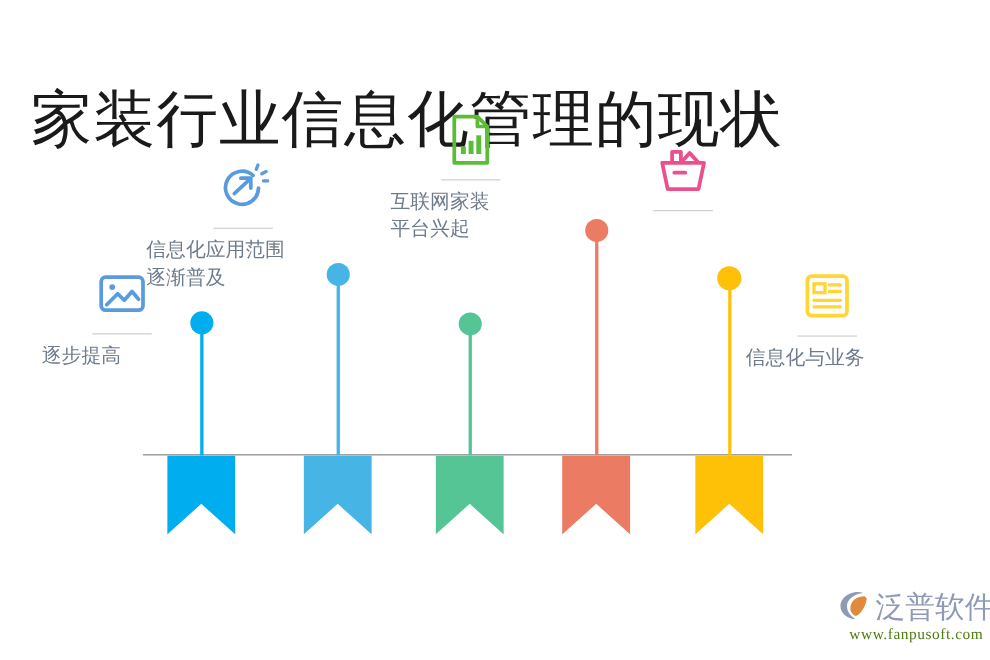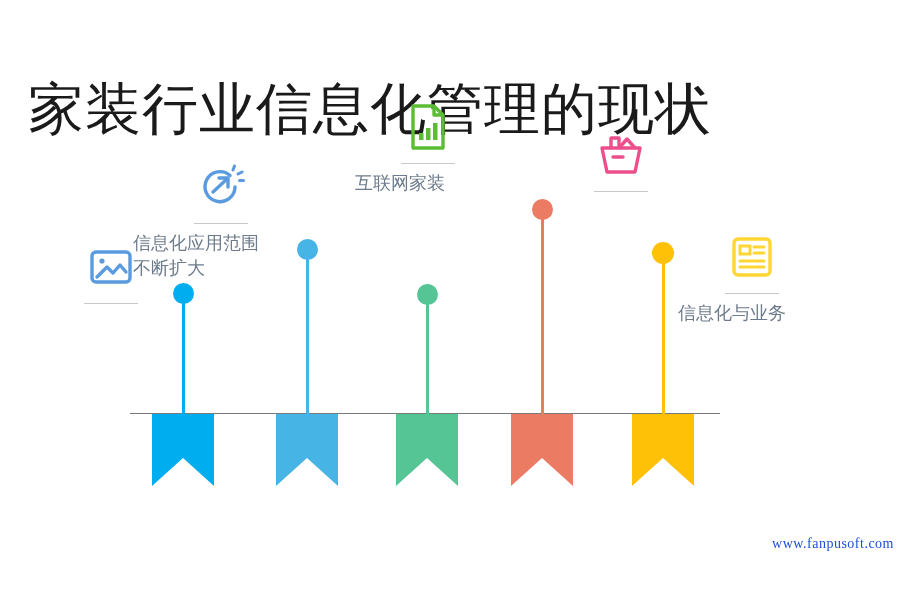--- a/index.html
+++ b/index.html
@@ -118,21 +118,21 @@
     font-size: 27px;
     line-height: 30px;
     color: #8e9bb3;
     font-family: "Liberation Serif", "DejaVu Serif", serif;
     letter-spacing: 0px;
     white-space: nowrap;
   }
   #logo-url {
     font-size: 14px;
     line-height: 17px;
-    color: #1d4ed8;
+    color: #4d7c0f;
     font-family: "Liberation Serif", "DejaVu Serif", serif;
     letter-spacing: 0.5px;
     text-align: right;
     white-space: nowrap;
   }
 </style>
 </head>
 <body>
 
 <div id="stage">
@@ -144,45 +144,46 @@
   <div class="item">
     <div class="label-group" style="left:38px; top:240px; width:145px;">
       <div class="icon-box">
         <svg width="46" height="46" viewBox="0 0 46 46">
           <rect x="4" y="8" width="38" height="30" rx="4" ry="4" fill="none" stroke="#5A9BE0" stroke-width="3.4"></rect>
           <circle cx="14" cy="17" r="2.6" fill="#5A9BE0"></circle>
           <path d="M9 33 L19 23 L25 29 L32 21 L38 28" fill="none" stroke="#5A9BE0" stroke-width="3.4" stroke-linecap="round" stroke-linejoin="round"></path>
         </svg>
       </div>
       <div class="rule"></div>
+      <div class="caption">逐步提高</div>
     </div>
     <div class="stem" style="left:182px; top:296px; height:118px; background:#00AEEF;"></div>
     <div class="dot" style="left:173px; top:283px; width:21px; height:21px; background:#00AEEF;"></div>
     <div class="ribbon" style="left:152px; top:414px;">
       <svg width="62" height="72" viewBox="0 0 62 72">
         <path d="M0 0 H62 V72 L31 44 L0 72 Z" fill="#00AEEF"></path>
       </svg>
     </div>
   </div>
 
   <div class="item">
-    <div class="label-group" style="left:133px; top:160px; width:175px;">
+    <div class="label-group" style="left:133px; top:144px; width:175px;">
       <div class="icon-box">
         <svg width="48" height="48" viewBox="0 0 48 48">
           <path d="M33 12.5 A15 15 0 1 0 38 24" fill="none" stroke="#5A9BE0" stroke-width="3.4" stroke-linecap="round"></path>
           <path d="M16 29 L30 16" fill="none" stroke="#5A9BE0" stroke-width="3.4" stroke-linecap="round"></path>
           <path d="M22 15 L31 15 L31 24" fill="none" stroke="#5A9BE0" stroke-width="3.4" stroke-linecap="round" stroke-linejoin="round"></path>
           <path d="M36 7 L37.5 3" stroke="#5A9BE0" stroke-width="3" stroke-linecap="round"></path>
           <path d="M41 11 L45 9" stroke="#5A9BE0" stroke-width="3" stroke-linecap="round"></path>
           <path d="M42.5 17.5 L46.5 17.5" stroke="#5A9BE0" stroke-width="3" stroke-linecap="round"></path>
         </svg>
       </div>
       <div class="rule"></div>
       <div class="caption">信息化应用范围</div>
-      <div class="caption">不断扩大</div>
+      <div class="caption">逐渐普及</div>
     </div>
     <div class="stem" style="left:306px; top:252px; height:162px; background:#46B4E4;"></div>
     <div class="dot" style="left:297px; top:239px; width:21px; height:21px; background:#46B4E4;"></div>
     <div class="ribbon" style="left:276px; top:414px;">
       <svg width="62" height="72" viewBox="0 0 62 72">
         <path d="M0 0 H62 V72 L31 44 L0 72 Z" fill="#46B4E4"></path>
       </svg>
     </div>
   </div>
 
@@ -192,20 +193,21 @@
         <svg width="44" height="50" viewBox="0 0 44 50">
           <path d="M7 4 H28 L37 13 V46 H7 Z" fill="none" stroke="#5BBD36" stroke-width="3.4" stroke-linejoin="round"></path>
           <path d="M28 4 L28 13 L37 13" fill="none" stroke="#5BBD36" stroke-width="3.4" stroke-linejoin="round"></path>
           <rect x="13" y="31" width="4.5" height="7" fill="#5BBD36"></rect>
           <rect x="20" y="26" width="4.5" height="12" fill="#5BBD36"></rect>
           <rect x="27" y="21" width="4.5" height="17" fill="#5BBD36"></rect>
         </svg>
       </div>
       <div class="rule"></div>
       <div class="caption">互联网家装</div>
+      <div class="caption">平台兴起</div>
     </div>
     <div class="stem" style="left:426px; top:297px; height:117px; background:#56C596;"></div>
     <div class="dot" style="left:417px; top:284px; width:21px; height:21px; background:#56C596;"></div>
     <div class="ribbon" style="left:396px; top:414px;">
       <svg width="62" height="72" viewBox="0 0 62 72">
         <path d="M0 0 H62 V72 L31 44 L0 72 Z" fill="#56C596"></path>
       </svg>
     </div>
   </div>
 
@@ -224,21 +226,21 @@
     <div class="stem" style="left:541px; top:212px; height:202px; background:#EC7B63;"></div>
     <div class="dot" style="left:532px; top:199px; width:21px; height:21px; background:#EC7B63;"></div>
     <div class="ribbon" style="left:511px; top:414px;">
       <svg width="62" height="72" viewBox="0 0 62 72">
         <path d="M0 0 H62 V72 L31 44 L0 72 Z" fill="#EC7B63"></path>
       </svg>
     </div>
   </div>
 
   <div class="item">
-    <div class="label-group" style="left:678px; top:230px; width:148px;">
+    <div class="label-group" style="left:678px; top:242px; width:148px;">
       <div class="icon-box">
         <svg width="46" height="46" viewBox="0 0 46 46">
           <rect x="5" y="5" width="36" height="36" rx="4" ry="4" fill="none" stroke="#FFD633" stroke-width="3.4"></rect>
           <rect x="11" y="12" width="10" height="8" fill="none" stroke="#FFD633" stroke-width="3"></rect>
           <path d="M25 13 H35" stroke="#FFD633" stroke-width="3" stroke-linecap="round"></path>
           <path d="M25 19 H35" stroke="#FFD633" stroke-width="3" stroke-linecap="round"></path>
           <path d="M11 27 H35" stroke="#FFD633" stroke-width="3" stroke-linecap="round"></path>
           <path d="M11 33 H35" stroke="#FFD633" stroke-width="3" stroke-linecap="round"></path>
         </svg>
       </div>
@@ -248,16 +250,26 @@
     <div class="stem" style="left:662px; top:256px; height:158px; background:#FFC107;"></div>
     <div class="dot" style="left:652px; top:242px; width:22px; height:22px; background:#FFC107;"></div>
     <div class="ribbon" style="left:632px; top:414px;">
       <svg width="62" height="72" viewBox="0 0 62 72">
         <path d="M0 0 H62 V72 L31 44 L0 72 Z" fill="#FFC107"></path>
       </svg>
     </div>
   </div>
 
   <div id="logo">
+    <div id="logo-row">
+      <span id="logo-mark">
+        <svg width="30" height="30" viewBox="0 0 30 30">
+          <path d="M23 4 C12 1 2 8 2 16 C2 23 9 28 16 28 C11 25 8 21 8 16 C8 10 14 5 23 4 Z" fill="#8E9BB3"></path>
+          <path d="M24 7 C16 7 11 12 11 18 C11 21 13 24 16 25 C21 23 25 16 26 9 Z" fill="#E08A3C"></path>
+          <path d="M23 9 C17 10 14 14 14 18 C14 20 15 22 17 23 C20 20 22 15 23 9 Z" fill="#ffffff" opacity="0.0"></path>
+        </svg>
+      </span>
+      <span id="logo-wordmark">泛普软件</span>
+    </div>
     <div id="logo-url">www.fanpusoft.com</div>
   </div>
 
 </div>
 
 </body></html>

